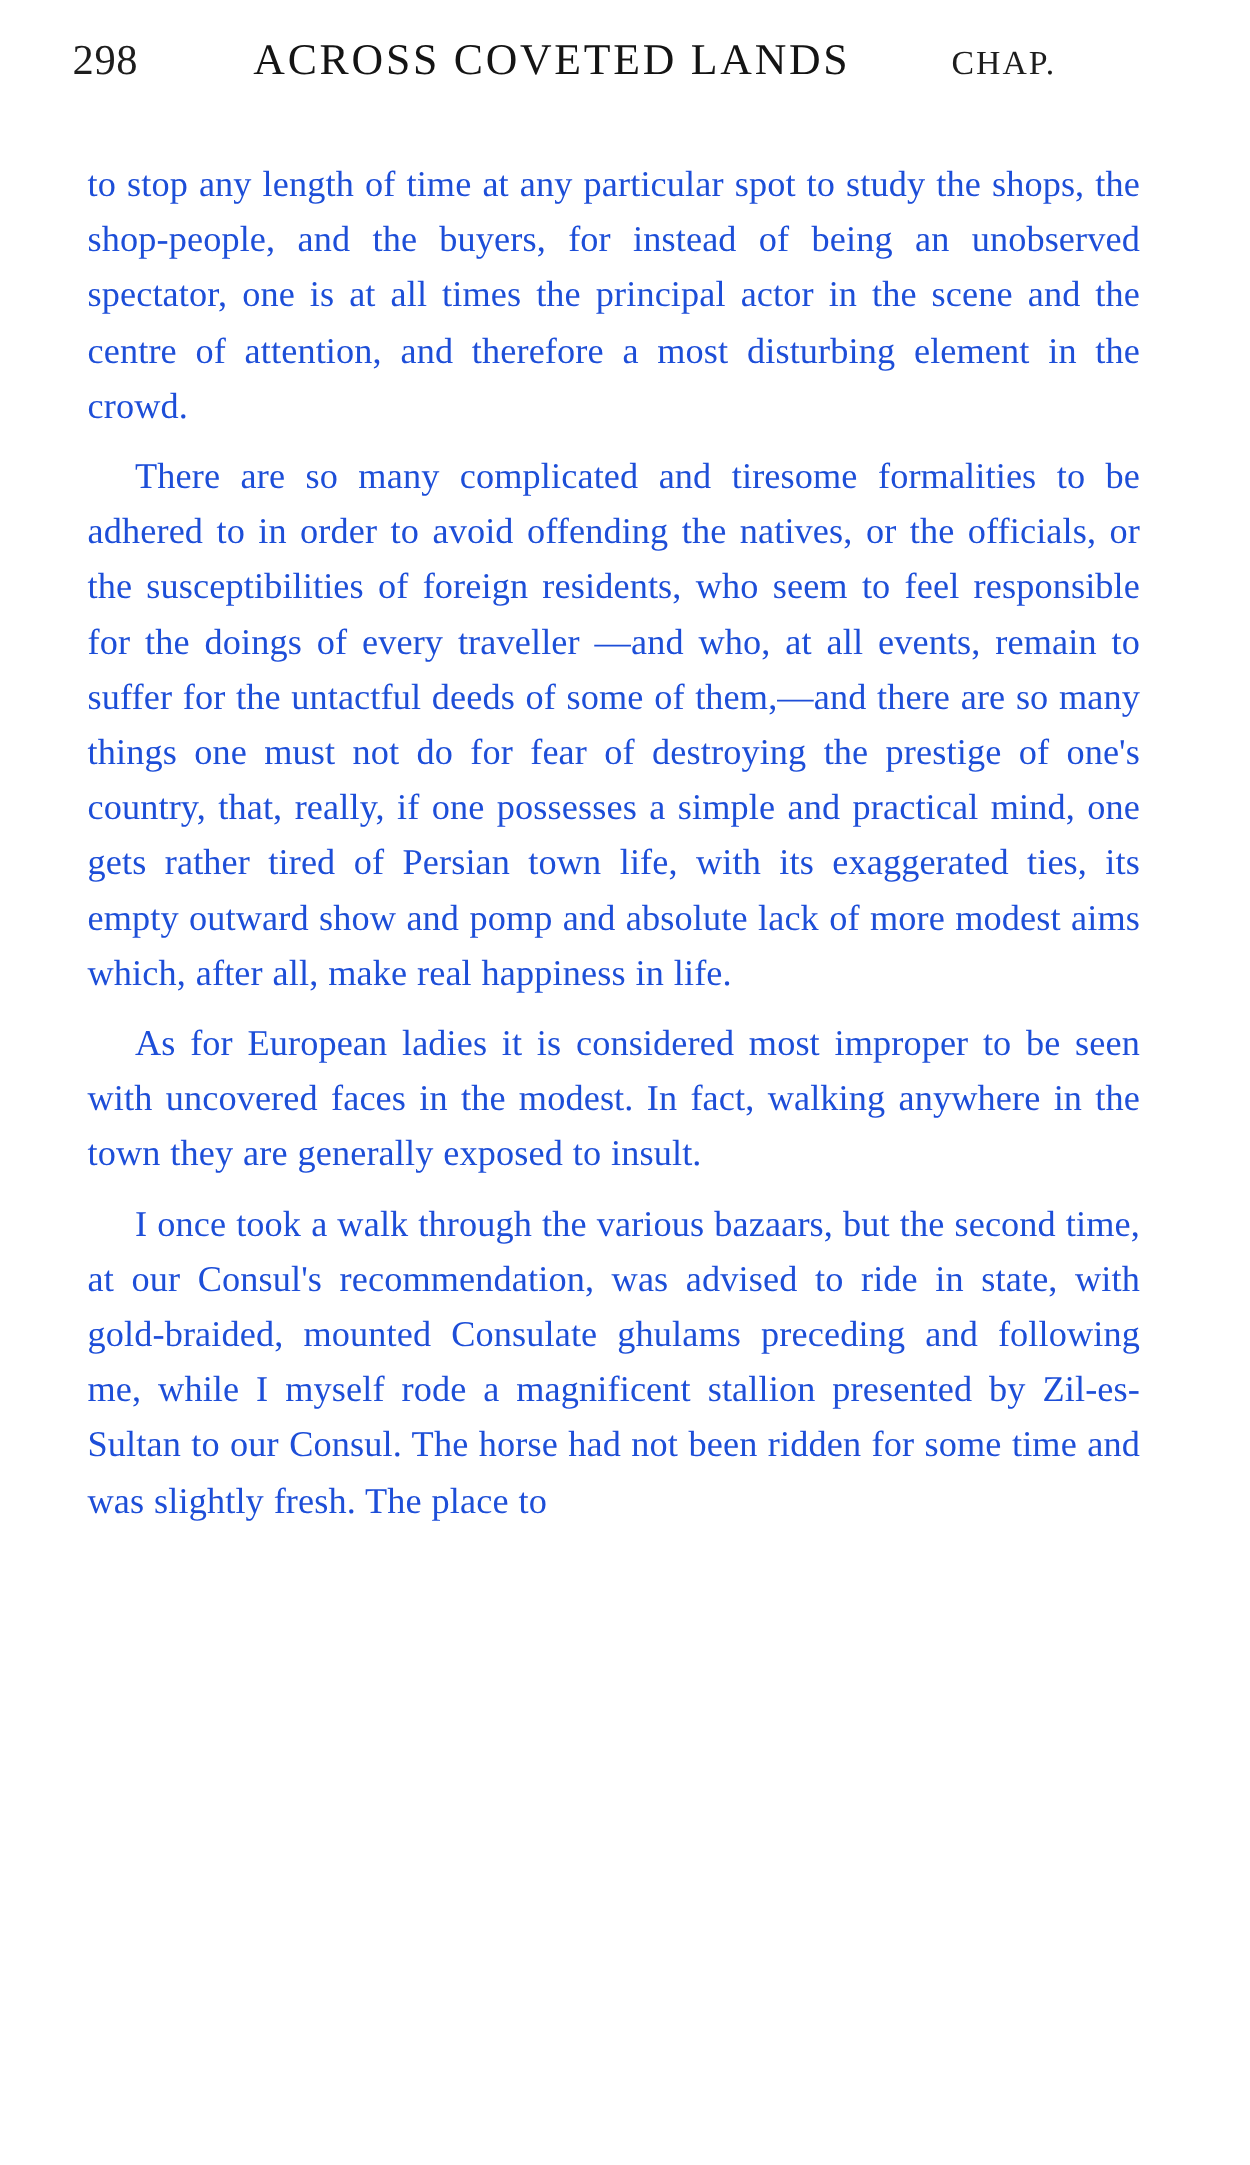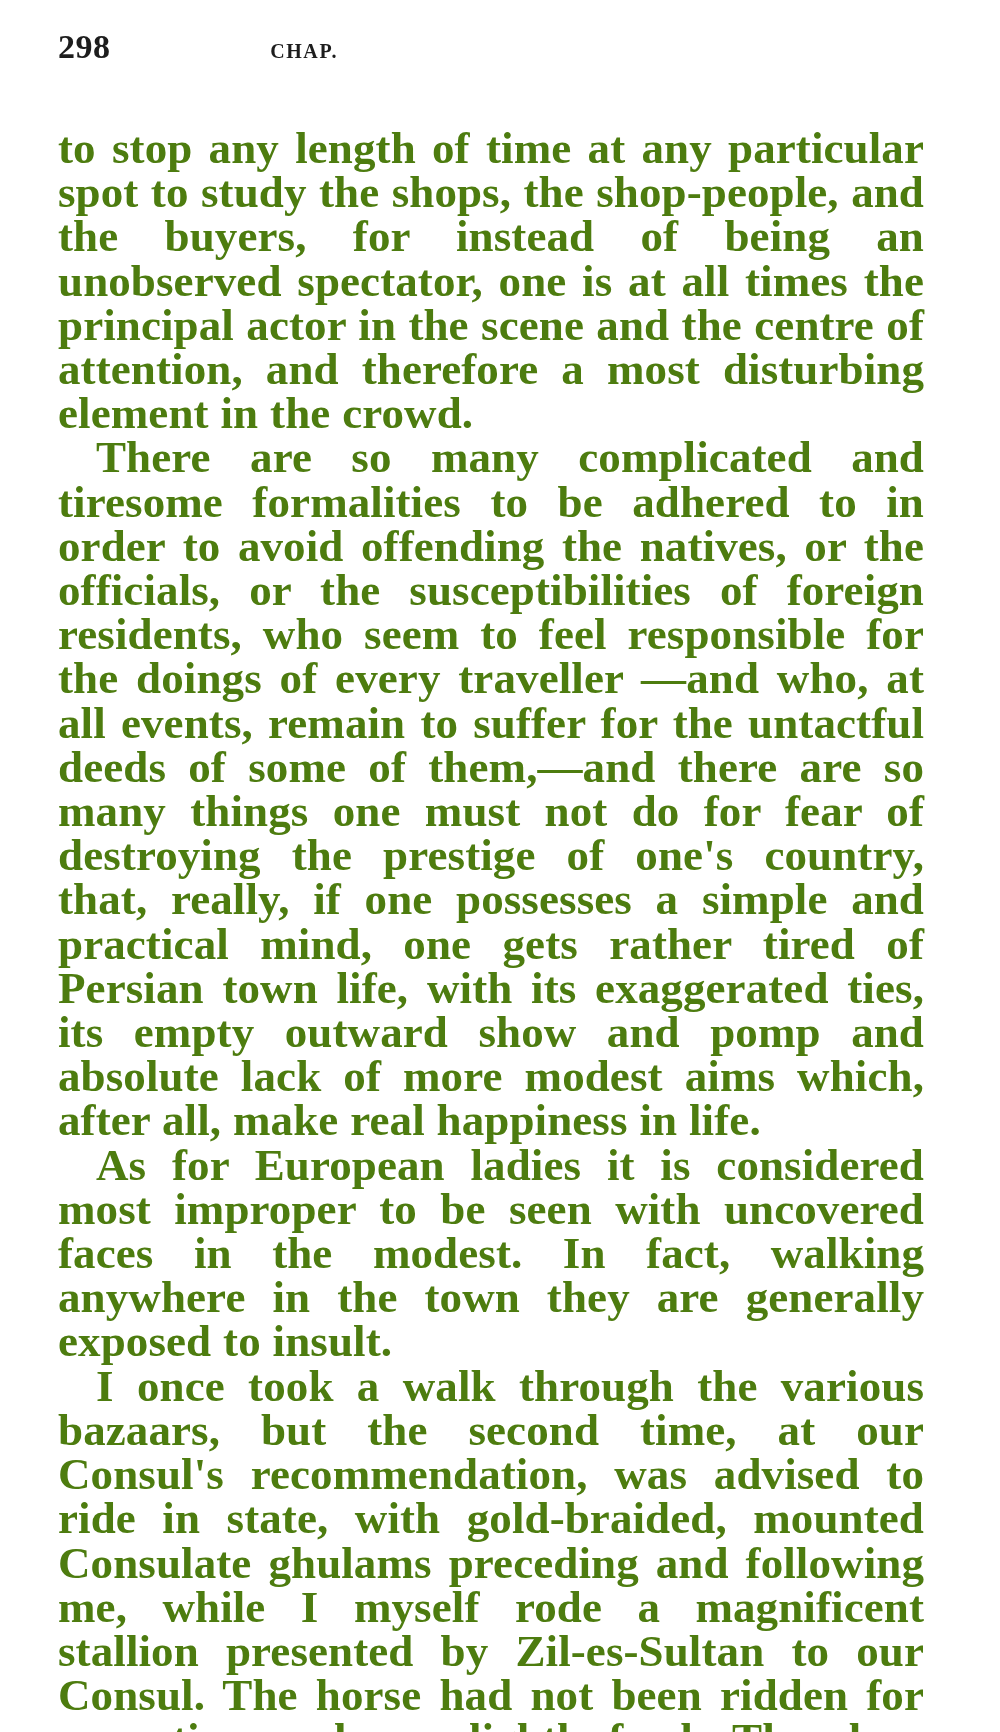--- a/index.html
+++ b/index.html
@@ -14,21 +14,20 @@
     color: #1a1a1a;
     position: relative;
     overflow: hidden;
   }
   .page {
     width: 887px;
     height: 1732px;
     box-sizing: border-box;
     padding: 28px 36px 0 58px;
     position: relative;
-    font-weight: bold;
   }
   .running-head {
     display: flex;
     align-items: baseline;
     width: 100%;
     margin-bottom: 52px;
     height: 46px;
   }
   .folio {
     font-family: "Liberation Serif", serif;
@@ -46,55 +45,56 @@
     letter-spacing: 2.2px;
     color: #141414;
     font-variant: small-caps;
     text-transform: uppercase;
     white-space: nowrap;
   }
   .chap-label {
     width: 150px;
     flex: 0 0 150px;
     text-align: right;
-    font-size: 20px;
+    font-size: 27px;
     letter-spacing: 1.6px;
     text-transform: uppercase;
     color: #1d1d1d;
     padding-right: 6px;
   }
   .body-text {
     width: 866px;
     margin: 0 auto;
   }
   p.para {
-    margin: 0;
-    font-size: 45px;
+    margin: 12px;
+    font-size: 29px;
     line-height: 44.2px;
     text-align: justify;
     text-justify: inter-word;
-    color: #4d7c0f;
+    color: #1d4ed8;
     letter-spacing: 0.1px;
     word-spacing: 0.5px;
   }
   p.indent {
     text-indent: 38px;
   }
   
   p.para:last-child {
     text-align: justify;
   }
 </style>
 </head>
 <body>
 
 <div class="page">
 
   <div class="running-head">
     <div class="folio">298</div>
+    <div class="head-title">ACROSS COVETED LANDS</div>
     <div class="chap-label">CHAP.</div>
   </div>
 
   <div class="body-text">
     <p class="para">to stop any length of time at any particular spot to study the shops, the shop-people, and the buyers, for instead of being an unobserved spectator, one is at all times the principal actor in the scene and the centre of attention, and therefore a most disturbing element in the crowd.</p>
     <p class="para indent">There are so many complicated and tiresome formalities to be adhered to in order to avoid offending the natives, or the officials, or the susceptibilities of foreign residents, who seem to feel responsible for the doings of every traveller —and who, at all events, remain to suffer for the untactful deeds of some of them,—and there are so many things one must not do for fear of destroying the prestige of one's country, that, really, if one possesses a simple and practical mind, one gets rather tired of Persian town life, with its exaggerated ties, its empty outward show and pomp and absolute lack of more modest aims which, after all, make real happiness in life.</p>
     <p class="para indent">As for European ladies it is considered most improper to be seen with uncovered faces in the modest.   In fact, walking anywhere in the town they are generally exposed to insult.</p>
     <p class="para indent">I once took a walk through the various bazaars, but the second time, at our Consul's recommendation, was advised to ride in state, with gold-braided, mounted Consulate ghulams preceding and following me, while I myself rode a magnificent stallion presented by Zil-es-Sultan to our Consul.   The horse had not been ridden for some time and was slightly fresh.   The place to</p>
   </div>
 

